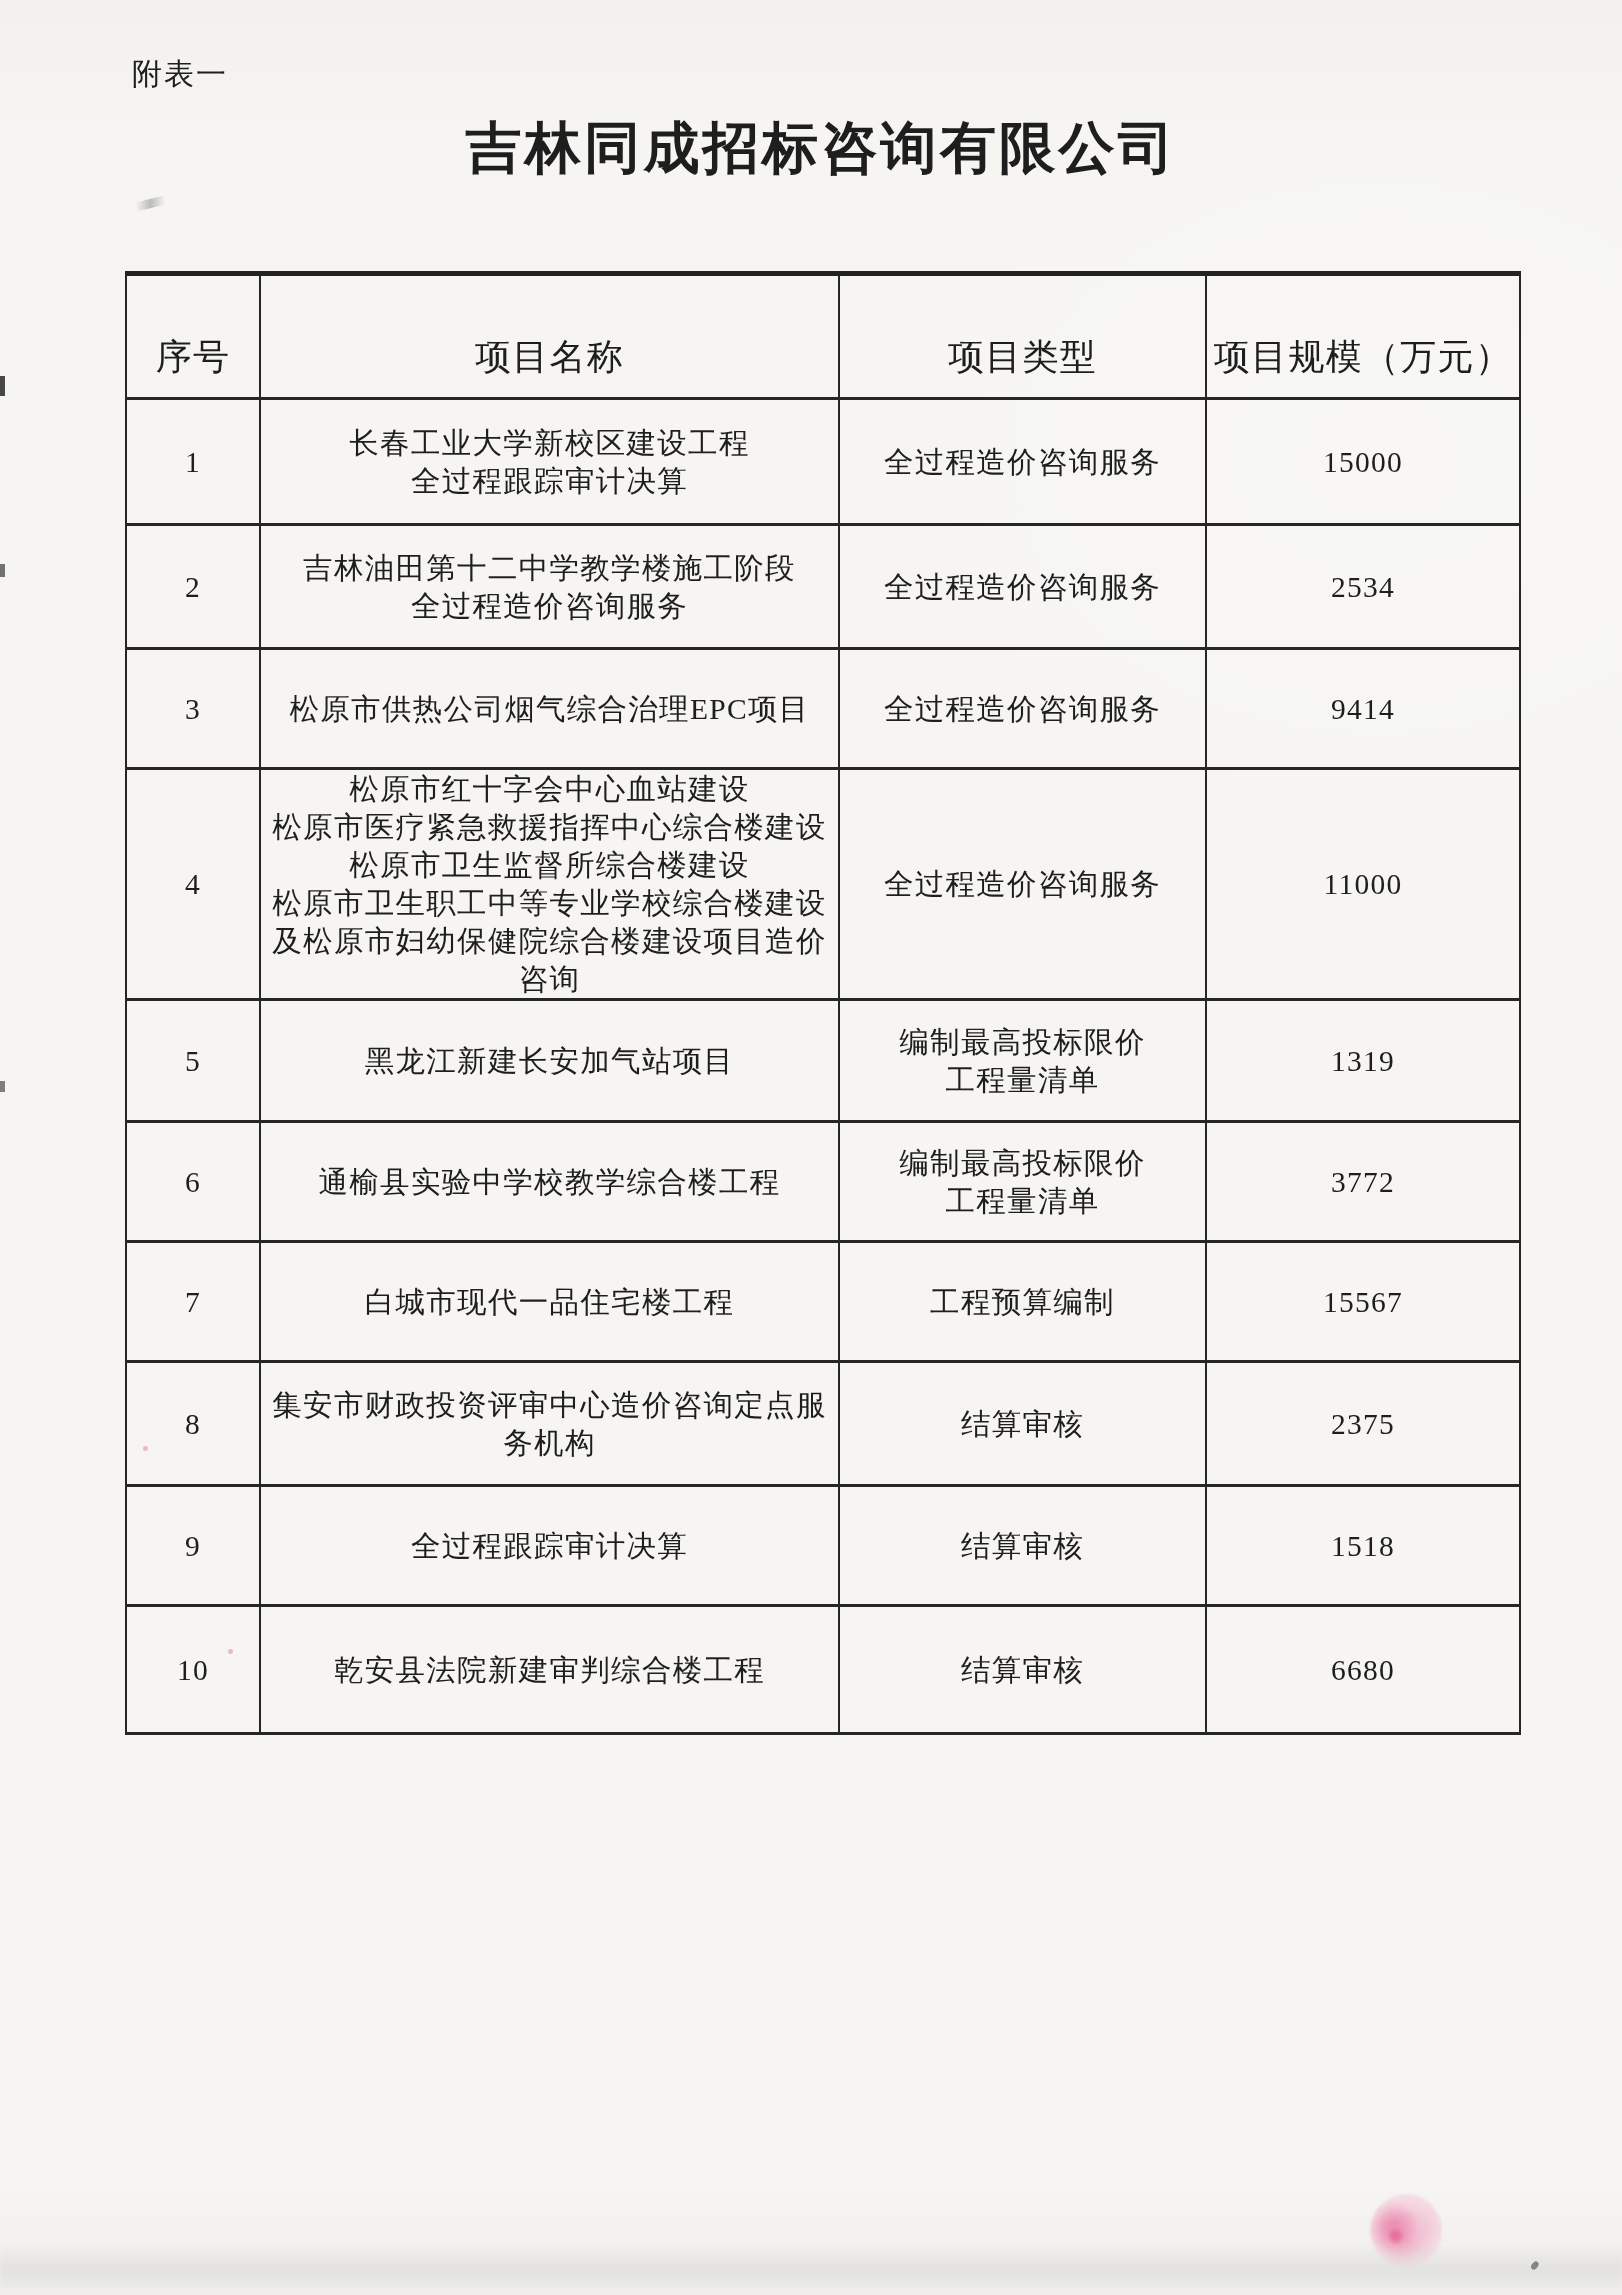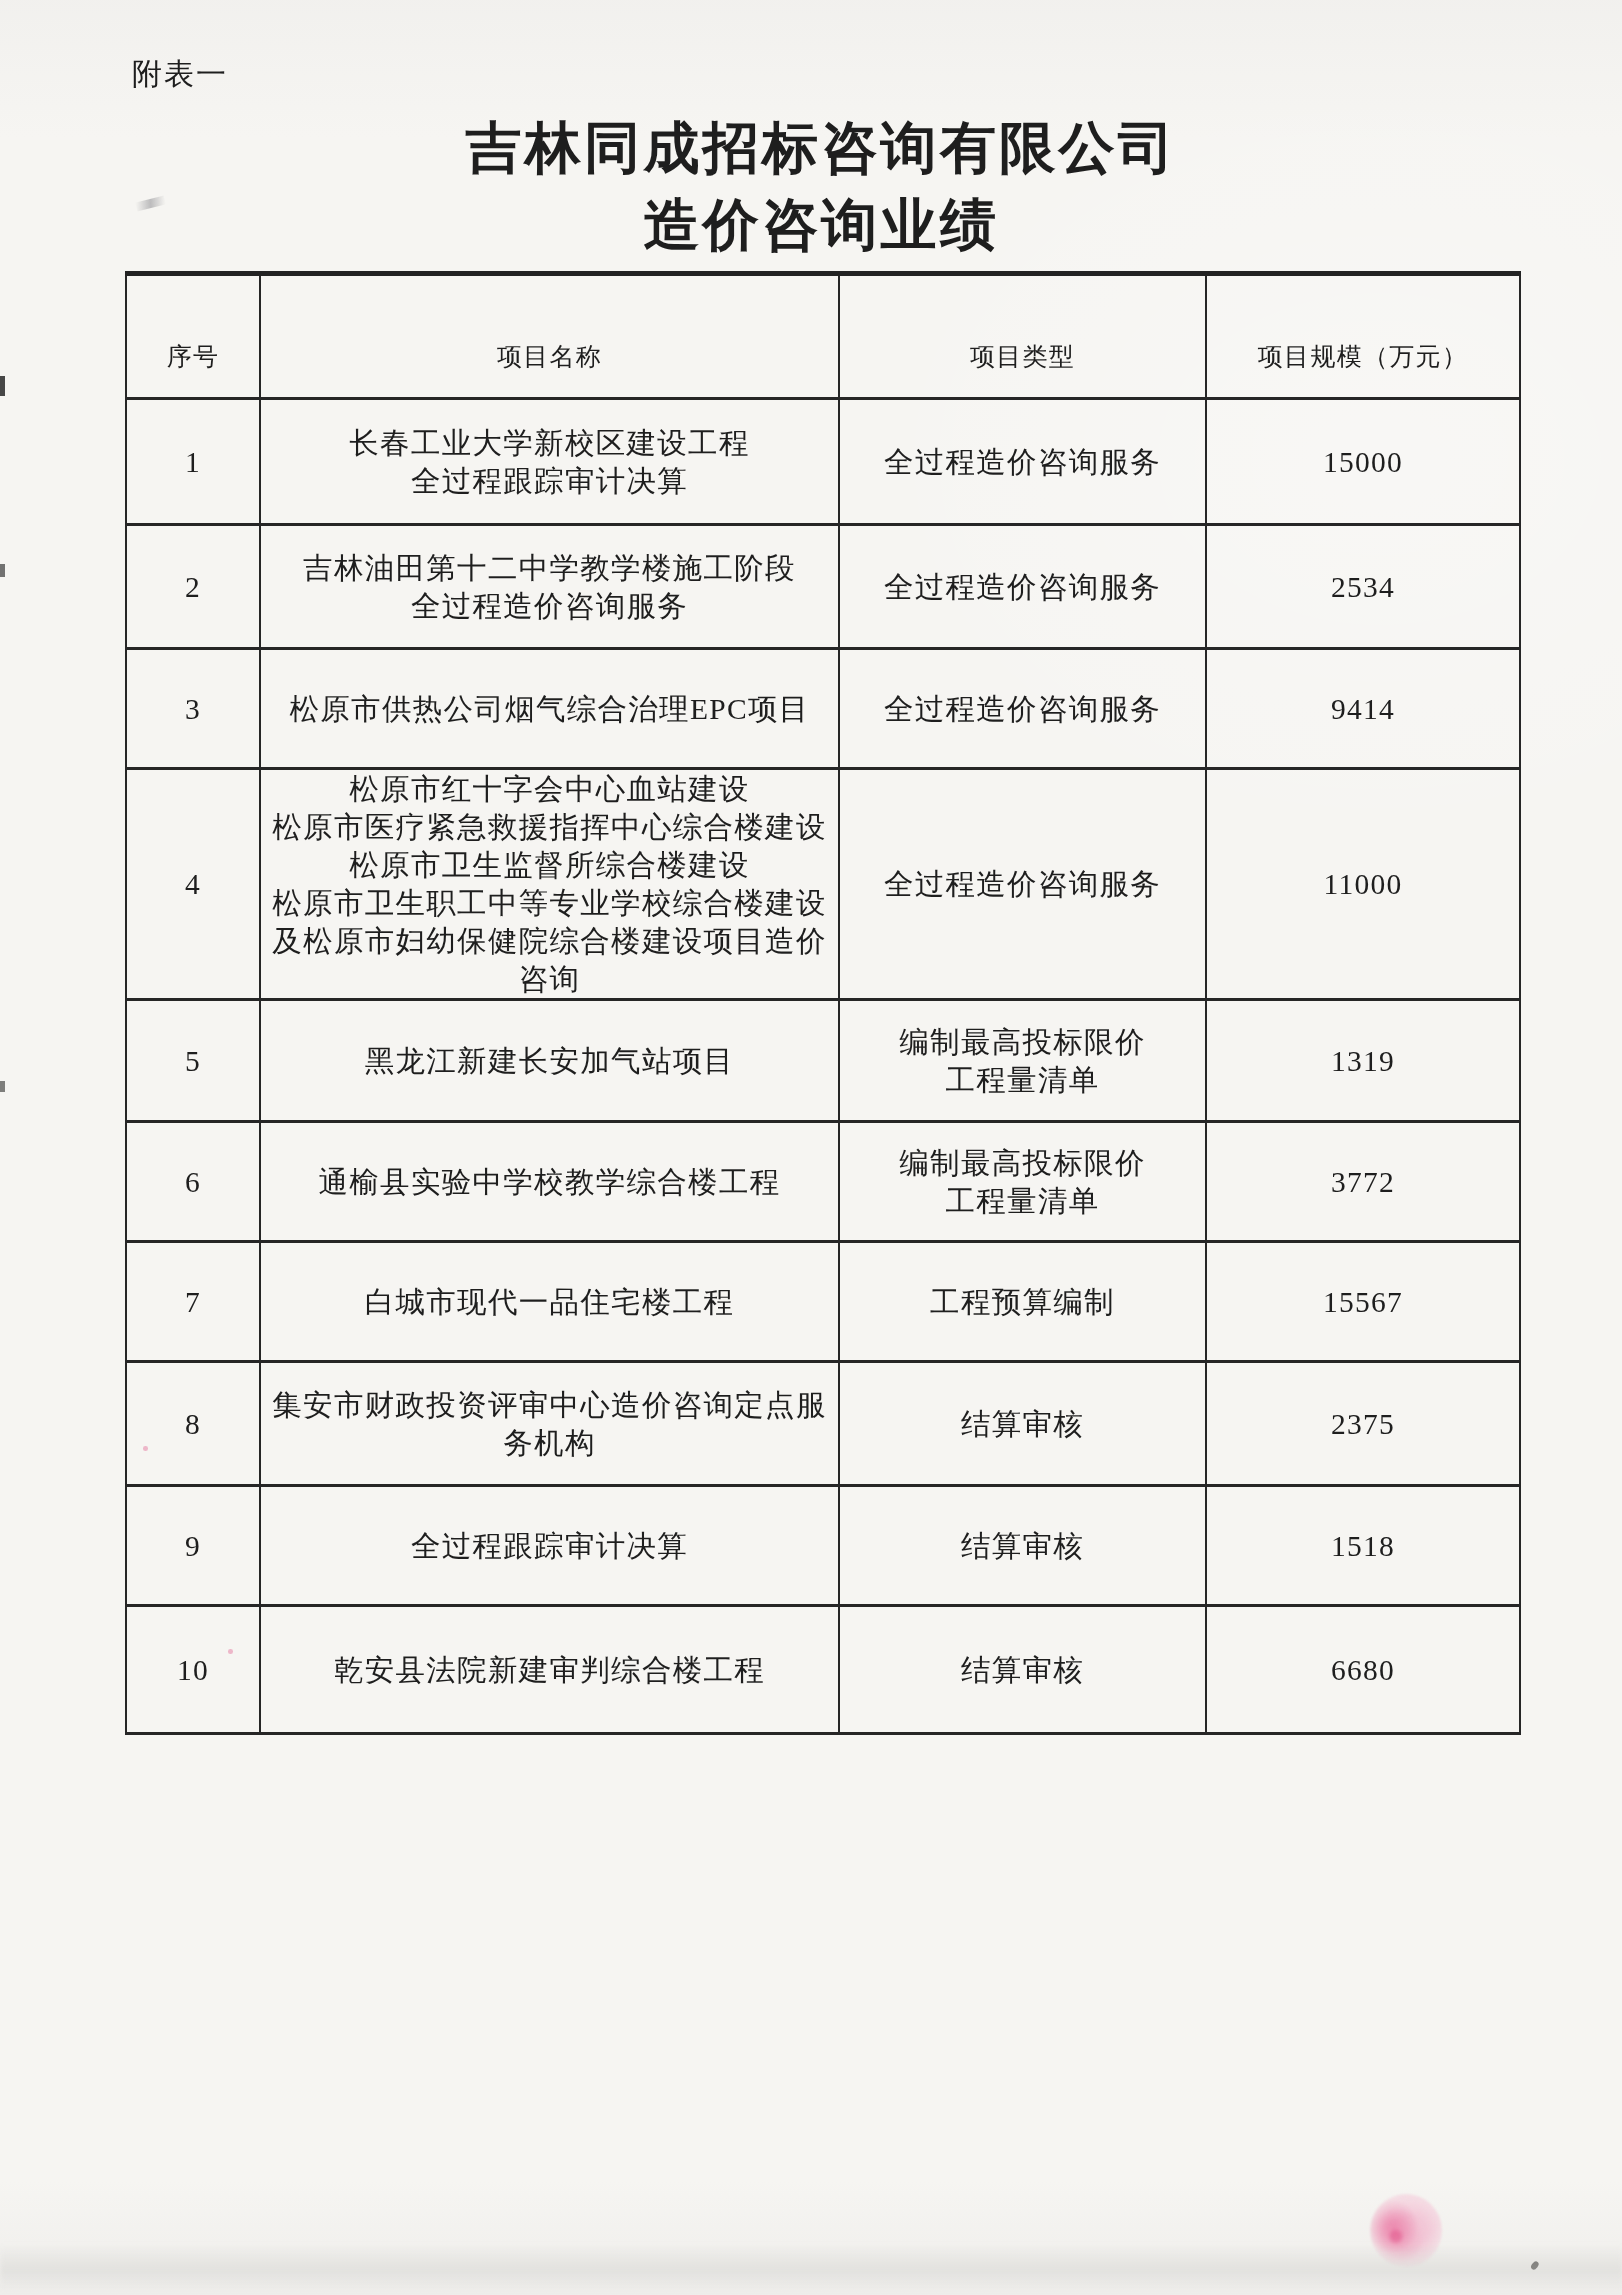--- a/index.html
+++ b/index.html
@@ -33,21 +33,21 @@
   }
   .perf-table th,.perf-table td{
     border:2px solid #262626;
     border-bottom-width:3.3px;
     text-align:center;vertical-align:middle;
     font-size:29.5px;line-height:38px;letter-spacing:1.3px;
     white-space:pre-line;
     padding:0;
   }
   .perf-table thead th{
-    font-weight:400;font-size:25px;
+    font-weight:400;font-size:36px;
     border-bottom-width:3.9px;
     padding-top:41px;
     margin-left:48px;
   }
   .perf-table thead tr{height:125px;}
   .perf-table tbody tr:nth-child(1){height:126px;}
   .perf-table tbody tr:nth-child(2){height:124px;}
   .perf-table tbody tr:nth-child(3){height:120px;}
   .perf-table tbody tr:nth-child(4){height:229px;}
   .perf-table tbody tr:nth-child(5){height:122px;}
@@ -93,21 +93,20 @@
 </style>
 </head>
 <body>
 
 <div class="paper-tone"></div>
 
 <div class="annotation">附表一</div>
 
 <div class="title">
   <div>吉林同成招标咨询有限公司</div>
-  <div>造价咨询业绩</div>
 </div>
 
 <table class="perf-table">
   <colgroup>
     <col style="width:134px">
       <col style="width:579px">
       <col style="width:367px">
       <col style="width:314px">
   </colgroup>
   <thead>

